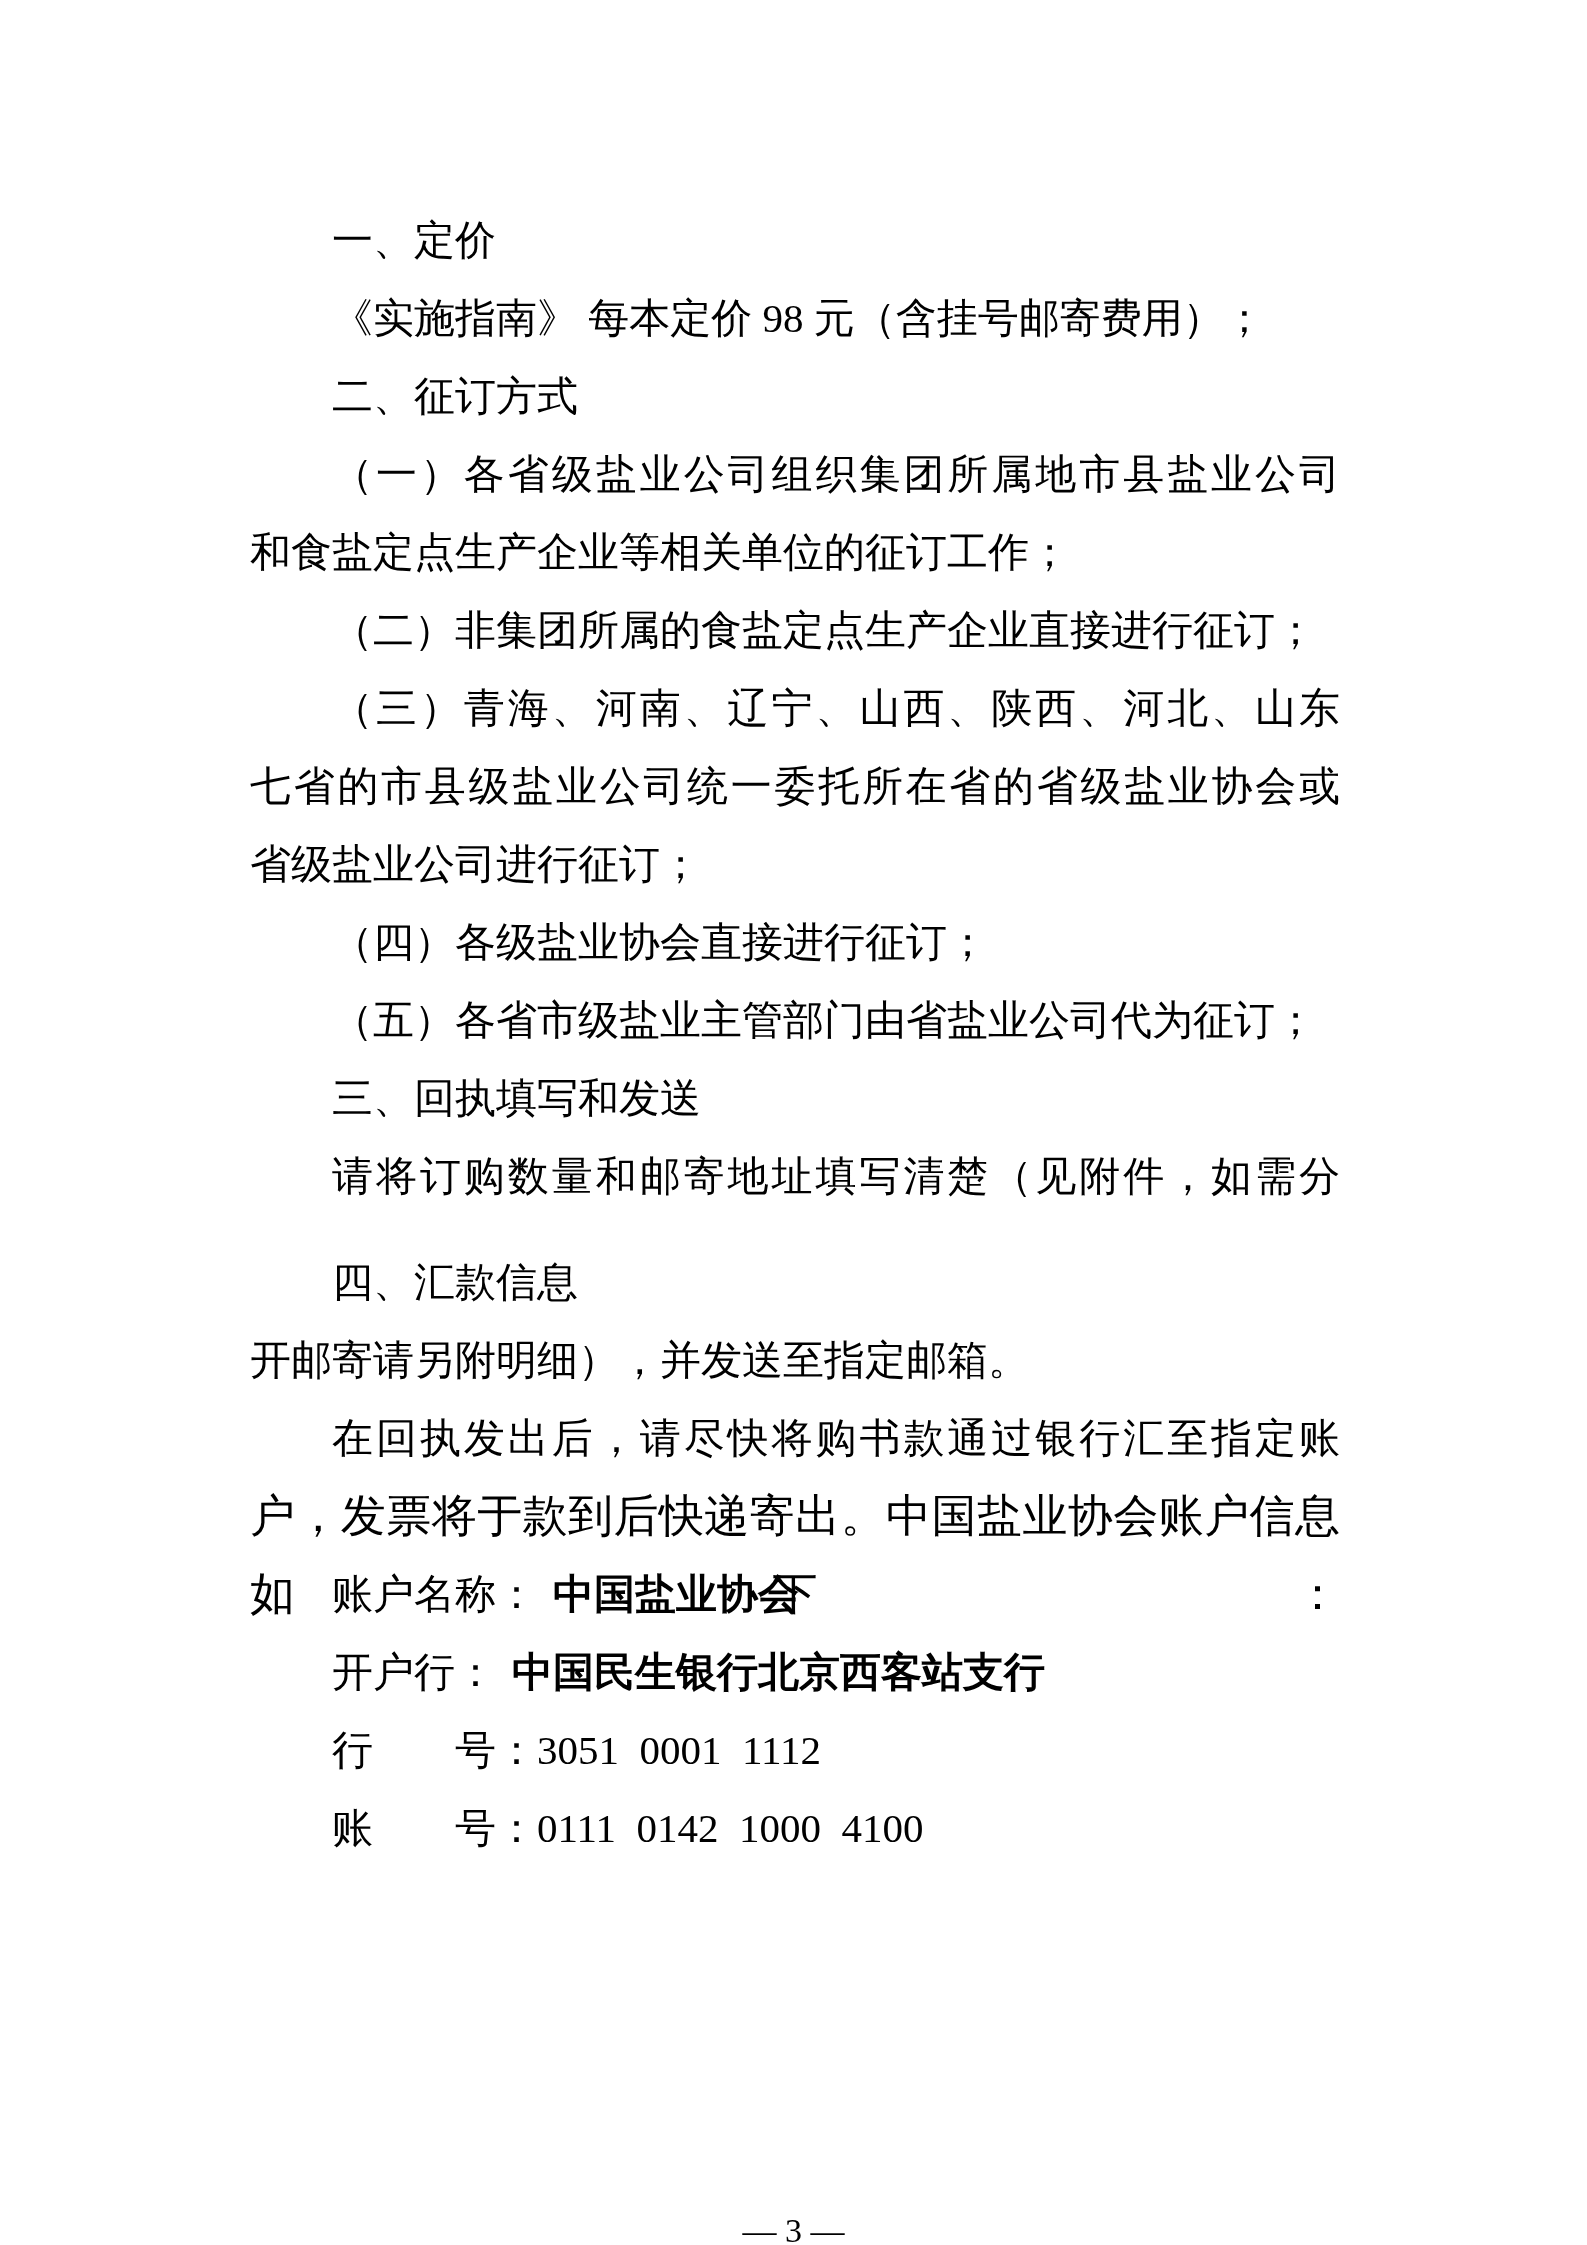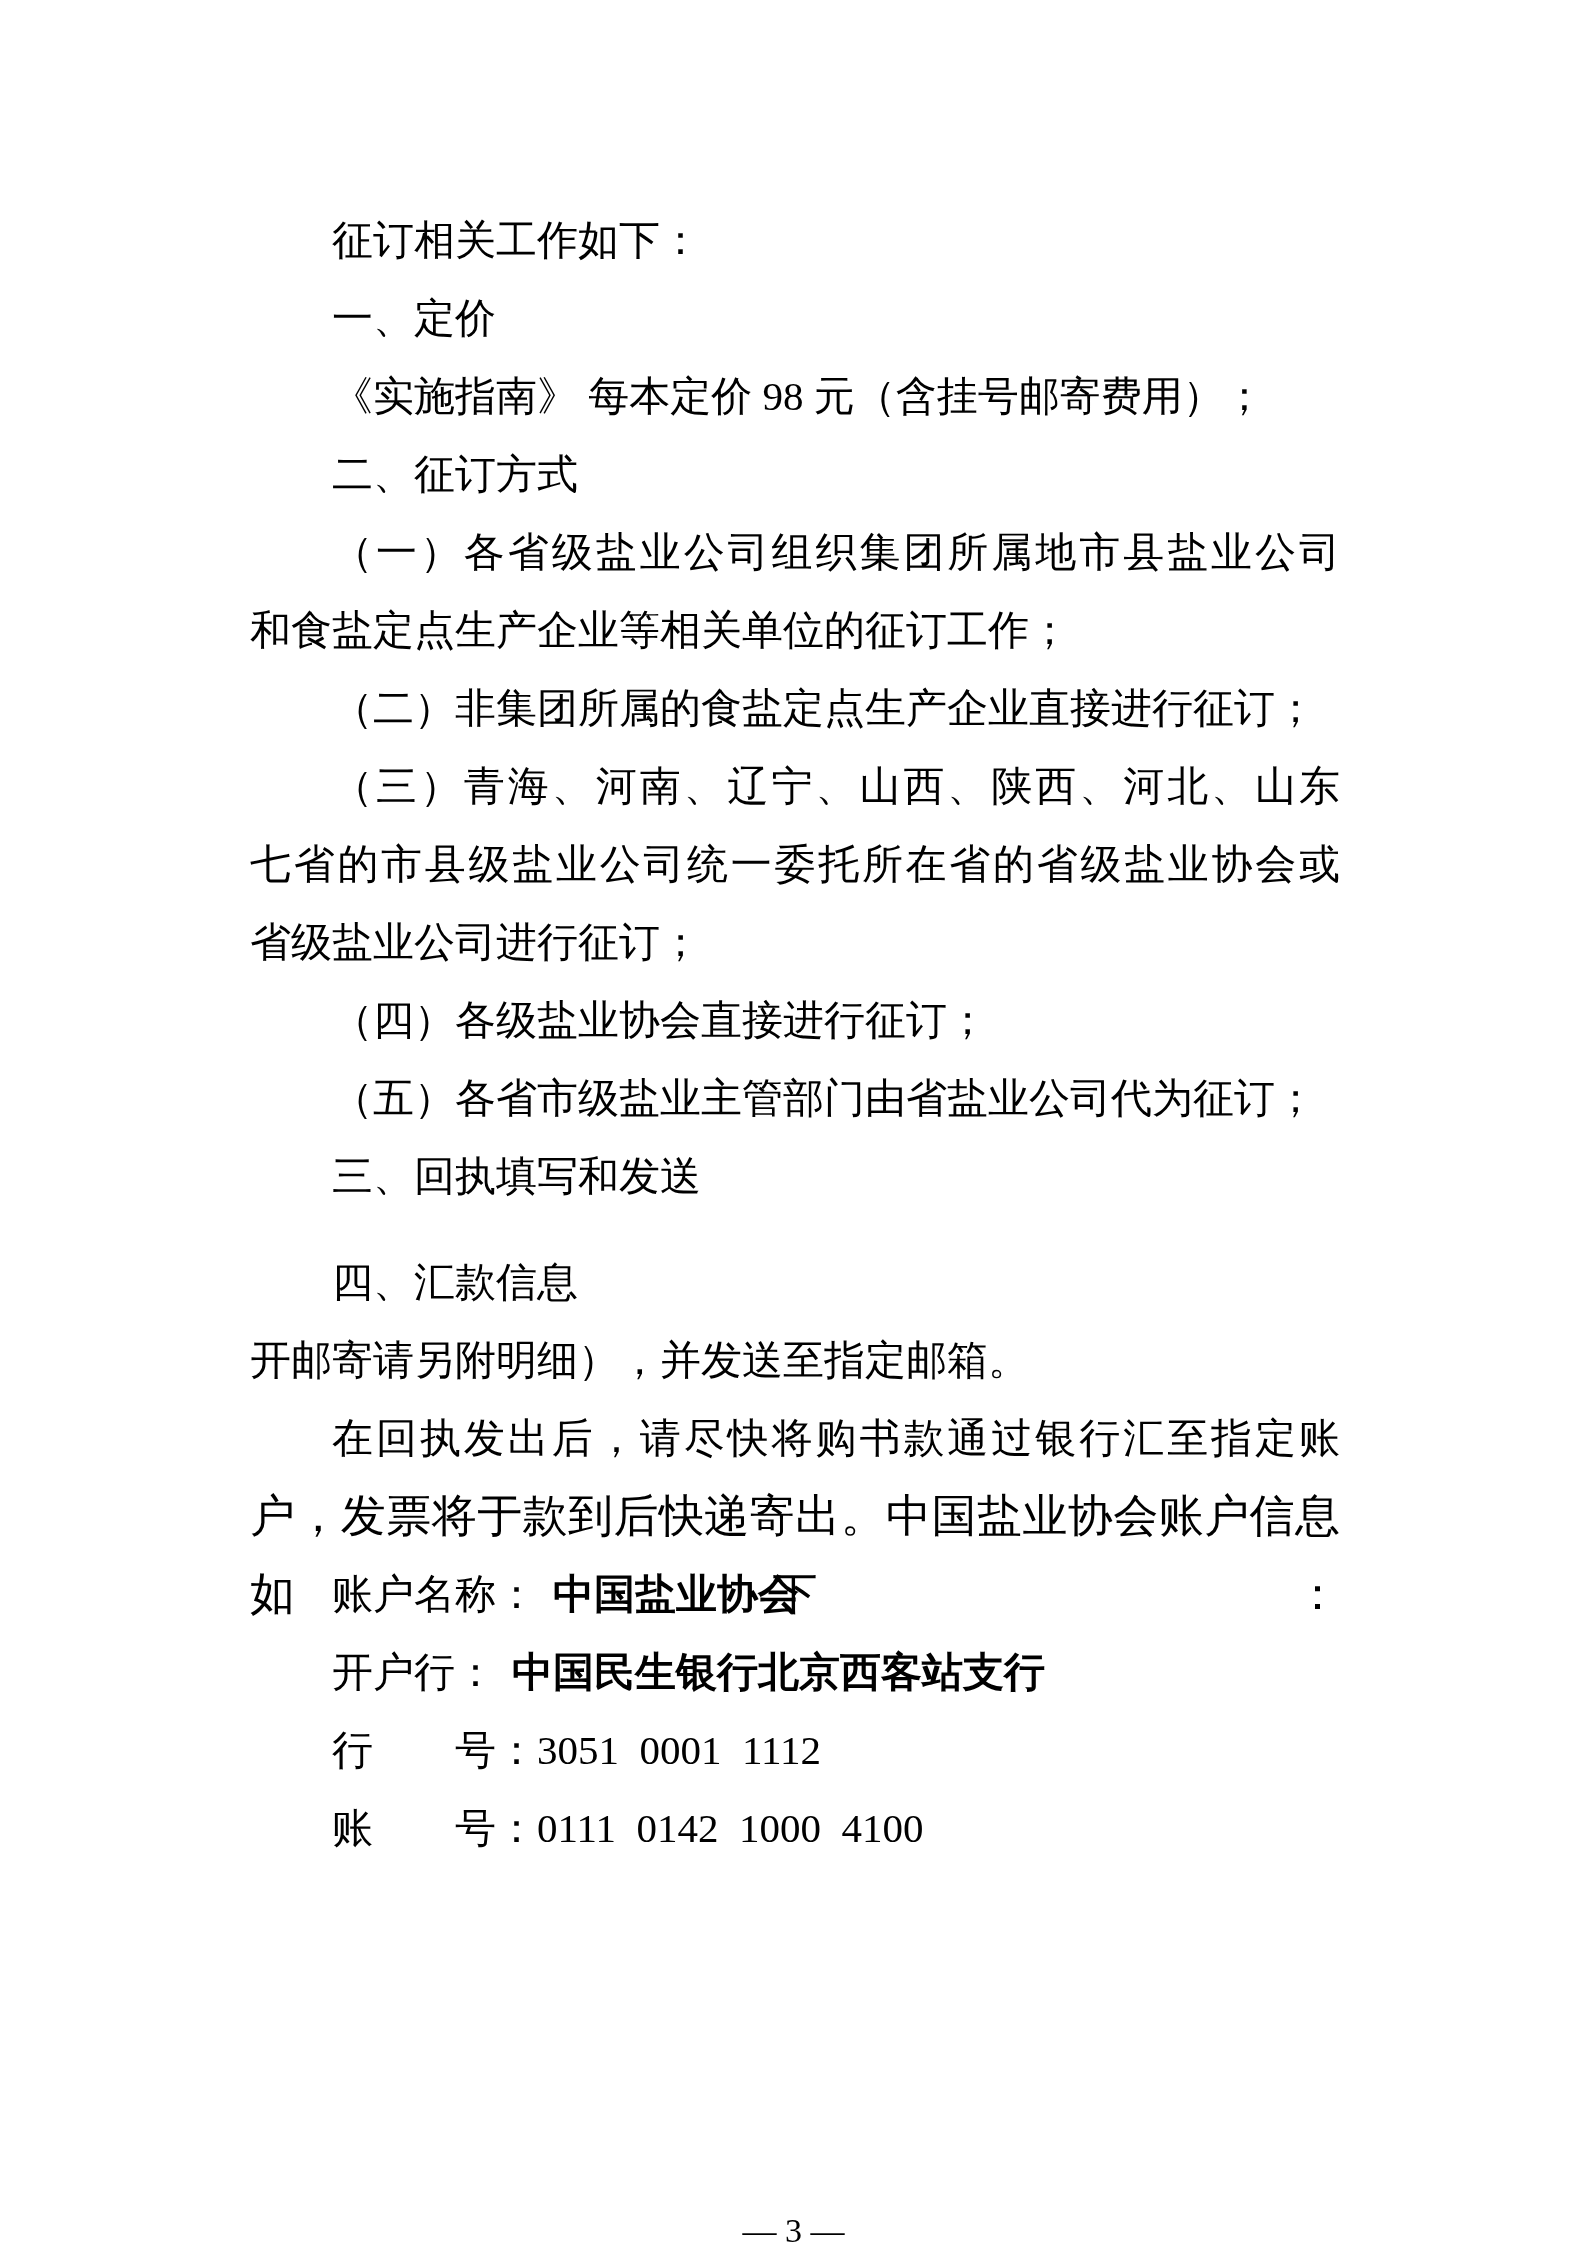--- a/index.html
+++ b/index.html
@@ -47,33 +47,33 @@
     text-align: center;
     font-size: 34px;
   }
 </style>
 </head>
 <body>
 
 <div class="page">
 
   <div class="body-text">
-    <div class="line indent">征订相关工作如下：</div>
     <div class="line indent">一、定价</div>
     <div class="line indent">《实施指南》 每本定价 98 元（含挂号邮寄费用）；</div>
     <div class="line indent">二、征订方式</div>
     <div class="line indent fill">（一）各省级盐业公司组织集团所属地市县盐业公司</div>
     <div class="line">和食盐定点生产企业等相关单位的征订工作；</div>
     <div class="line indent">（二）非集团所属的食盐定点生产企业直接进行征订；</div>
     <div class="line indent fill">（三）青海、河南、辽宁、山西、陕西、河北、山东</div>
     <div class="line fill">七省的市县级盐业公司统一委托所在省的省级盐业协会或</div>
     <div class="line">省级盐业公司进行征订；</div>
     <div class="line indent">（四）各级盐业协会直接进行征订；</div>
     <div class="line indent">（五）各省市级盐业主管部门由省盐业公司代为征订；</div>
     <div class="line indent">三、回执填写和发送</div>
+    <div class="line indent fill">请将订购数量和邮寄地址填写清楚（见附件，如需分</div>
     <div class="line indent section-gap">四、汇款信息</div>
     <div class="line">开邮寄请另附明细），并发送至指定邮箱。</div>
     <div class="line indent fill">在回执发出后，请尽快将购书款通过银行汇至指定账</div>
     <div class="line tight fill">户，发票将于款到后快递寄出。中国盐业协会账户信息如下：</div>
 
     <div class="line indent">
       <span>账户名称：</span><span class="bold acct-value">中国盐业协会</span>
     </div>
     <div class="line indent">
       <span>开户行：</span><span class="bold acct-value">中国民生银行北京西客站支行</span>

